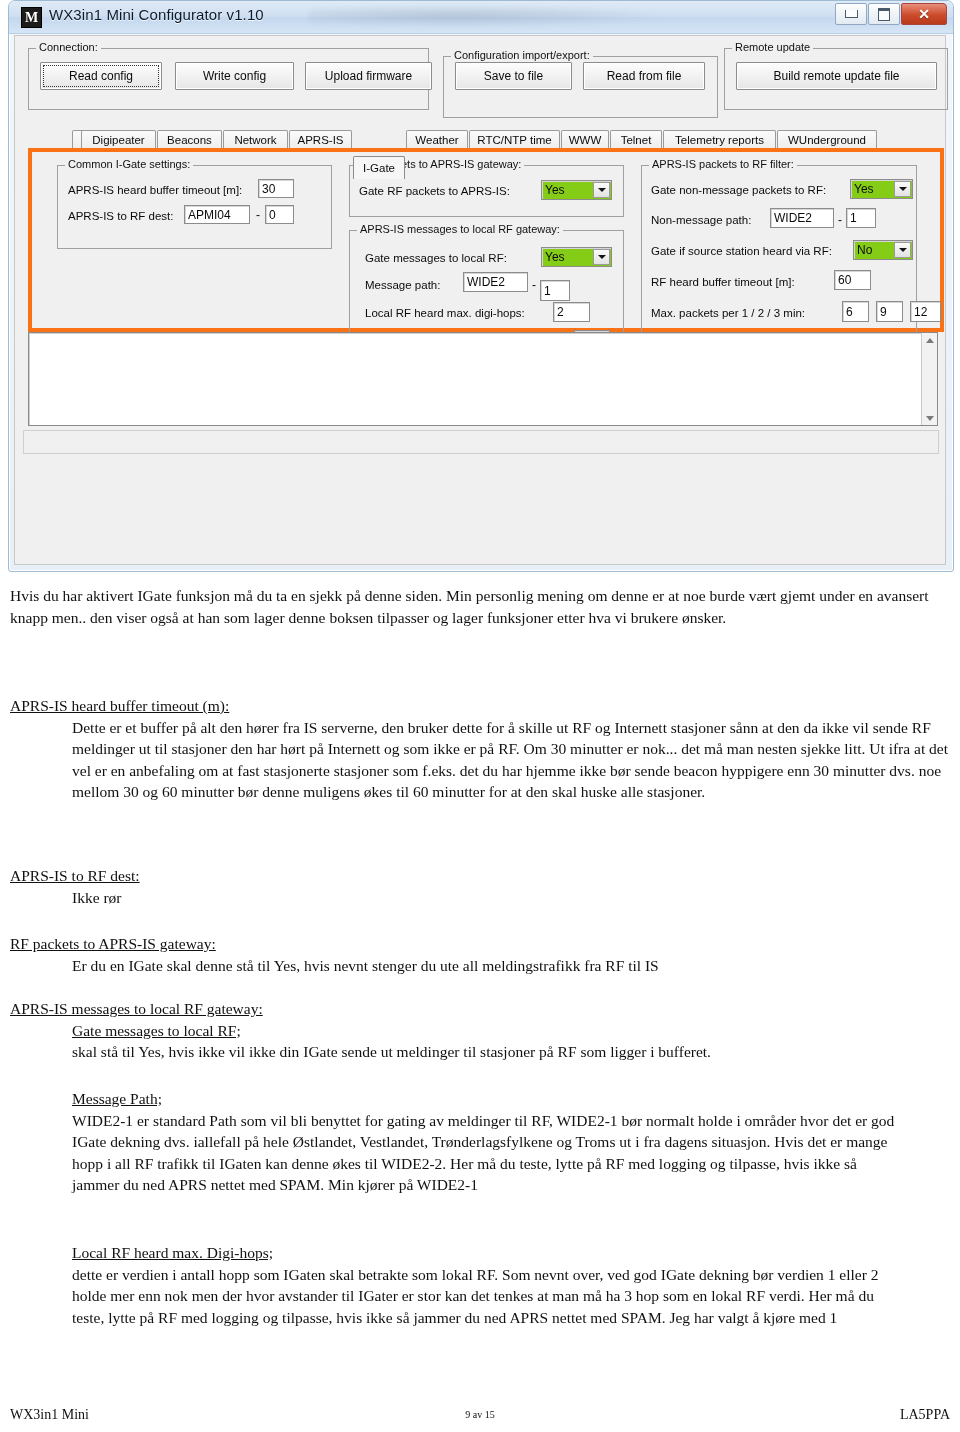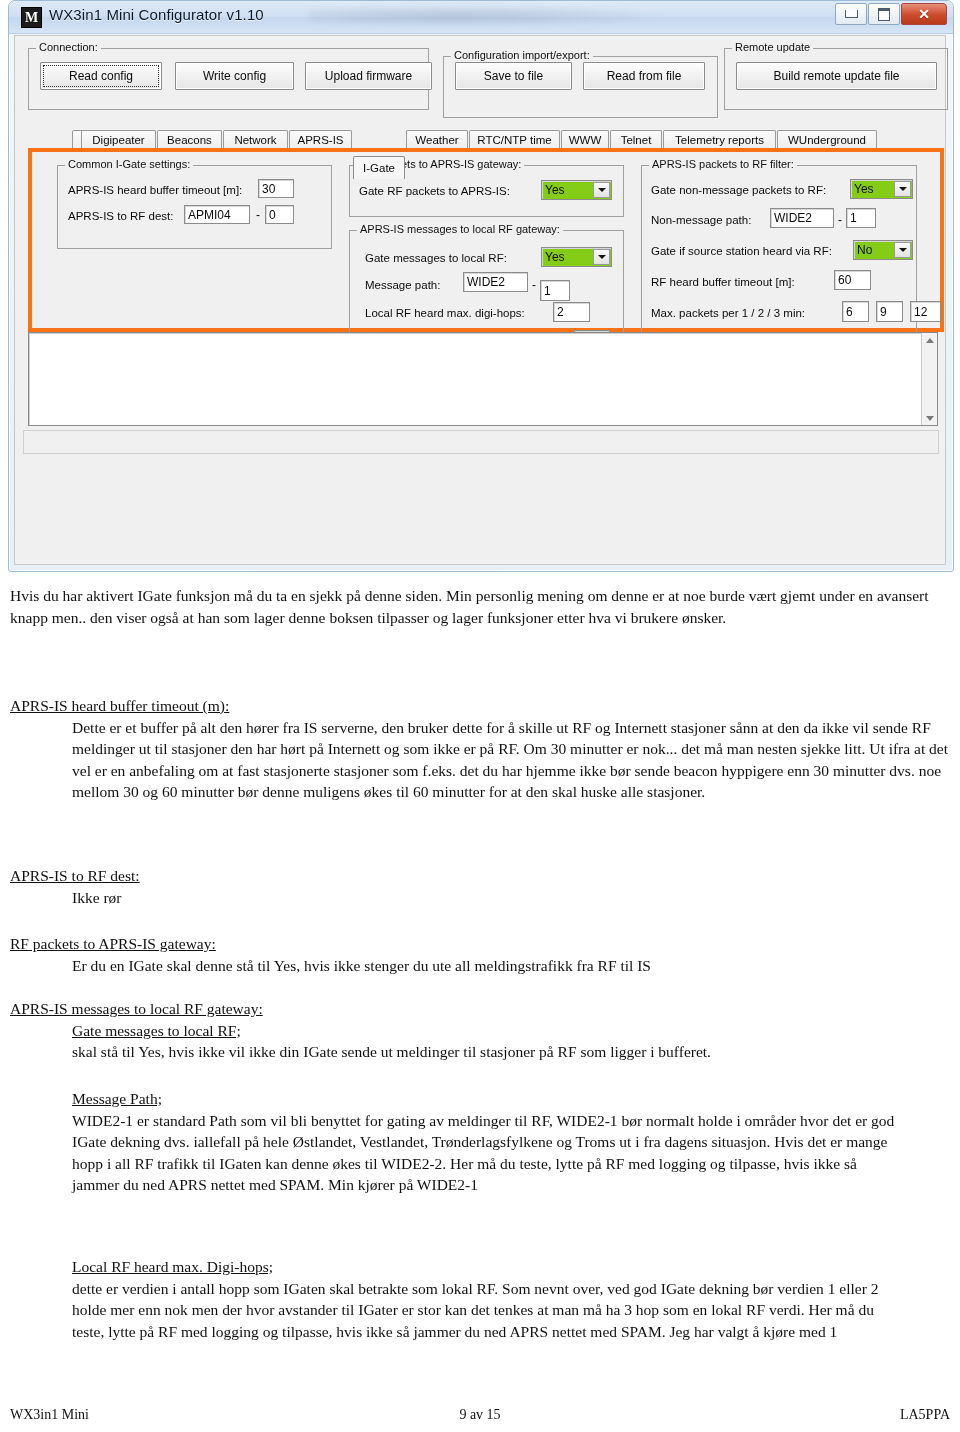--- a/index.html
+++ b/index.html
@@ -148,21 +148,21 @@
     font-family:"Liberation Serif","DejaVu Serif",serif;
     font-size:15.5px;line-height:21.5px;text-decoration:underline;color:#111;white-space:nowrap;
   }
   .ind1{margin-left:62px;}
   .ind2{margin-left:62px;}
   .ind3{margin-left:62px;}
   .body-blk{font-size:15.5px;line-height:21.5px;}
 
   .footer{position:absolute;left:0;top:1404px;width:960px;height:22px;}
   .footer .fl{position:absolute;left:10px;top:0;font-size:14px;}
-  .footer .fc{position:absolute;left:0;top:0;width:960px;text-align:center;font-size:14px;}
+  .footer .fc{position:absolute;left:0;top:0;width:960px;text-align:center;font-size:10px;}
   .footer .fr{position:absolute;right:10px;top:0;font-size:14px;}
 </style>
 </head>
 <body>
 
 <div class="shot">
   <div class="win">
 
     <div class="titlebar">
       <div class="blur"></div>
@@ -313,35 +313,35 @@
     <div class="para body-blk ind1">Dette er et buffer på alt den hører fra IS serverne, den bruker dette for å skille ut RF og Internett stasjoner sånn at den da ikke vil sende RF meldinger ut til stasjoner den har hørt på Internett og som ikke er på RF. Om 30 minutter er nok... det må man nesten sjekke litt. Ut ifra at det vel er en anbefaling om at fast stasjonerte stasjoner som f.eks. det du har hjemme ikke bør sende beacon hyppigere enn 30 minutter dvs. noe mellom 30 og 60 minutter bør denne muligens økes til 60 minutter for at den skal huske alle stasjoner.</div>
   </div>
 
   <div class="sec" style="top:280px;">
     <div class="head">APRS-IS to RF dest:</div>
     <div class="para body-blk ind1">Ikke rør</div>
   </div>
 
   <div class="sec" style="top:348px;">
     <div class="head">RF packets to APRS-IS gateway:</div>
-    <div class="para body-blk ind1">Er du en IGate skal denne stå til Yes, hvis ikke stenger du ute all meldingstrafikk fra RF til IS</div>
+    <div class="para body-blk ind1">Er du en IGate skal denne stå til Yes, hvis nevnt stenger du ute all meldingstrafikk fra RF til IS</div>
   </div>
 
   <div class="sec" style="top:413px;">
     <div class="head">APRS-IS messages to local RF gateway:</div>
     <div class="head ind1">Gate messages to local RF;</div>
     <div class="para body-blk ind2">skal stå til Yes, hvis ikke vil ikke din IGate sende ut meldinger til stasjoner på RF som ligger i bufferet.</div>
   </div>
 
   <div class="sec" style="top:503px;width:890px;">
     <div class="head ind2">Message Path;</div>
     <div class="para body-blk ind2">WIDE2-1 er standard Path som vil bli benyttet for gating av meldinger til RF, WIDE2-1 bør normalt holde i områder hvor det er god IGate dekning dvs. iallefall på hele Østlandet, Vestlandet, Trønderlagsfylkene og Troms ut i fra dagens situasjon. Hvis det er mange hopp i all RF trafikk til IGaten kan denne økes til WIDE2-2. Her må du teste, lytte på RF med logging og tilpasse, hvis ikke så jammer du ned APRS nettet med SPAM. Min kjører på WIDE2-1</div>
   </div>
 
-  <div class="sec" style="top:657px;width:890px;margin-top:14px;">
+  <div class="sec" style="top:657px;width:890px;">
     <div class="head ind3">Local RF heard max. Digi-hops;</div>
     <div class="para body-blk ind3">dette er verdien i antall hopp som IGaten skal betrakte som lokal RF. Som nevnt over, ved god IGate dekning bør verdien 1 eller 2 holde mer enn nok men der hvor avstander til IGater er stor kan det tenkes at man må ha 3 hop som en lokal RF verdi. Her må du teste, lytte på RF med logging og tilpasse, hvis ikke så jammer du ned APRS nettet med SPAM. Jeg har valgt å kjøre med 1</div>
   </div>
 </div>
 
 <div class="footer para">
   <span class="fl">WX3in1 Mini</span>
   <span class="fc">9 av 15</span>
   <span class="fr">LA5PPA</span>
 </div>

